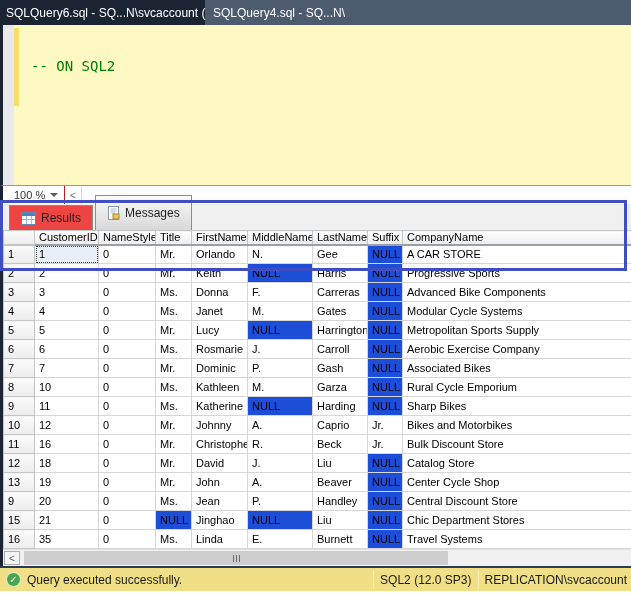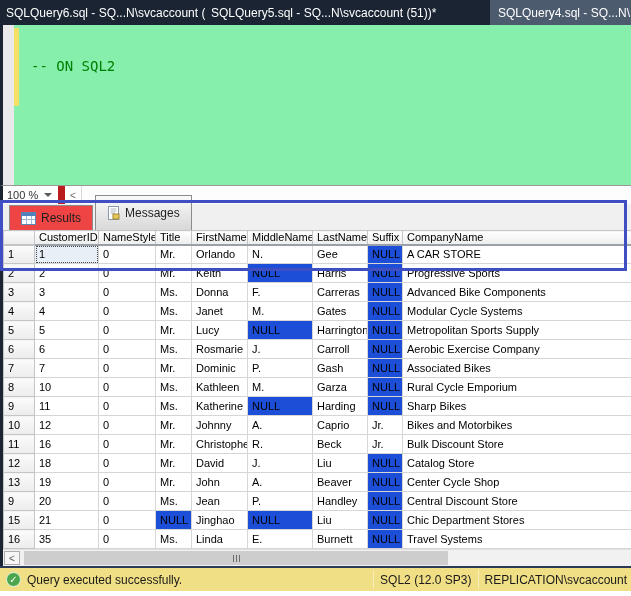--- a/index.html
+++ b/index.html
@@ -12,37 +12,37 @@
 
   
   .tabbar { height:25px; background:#1a2433; display:flex; align-items:stretch;
             color:#ffffff; font-size:12px; white-space:nowrap; overflow:hidden; }
   .doc-tab { display:flex; align-items:center; padding-left:6px; overflow:hidden; }
   .doc-tab.w1 { width:205px; }
   .doc-tab.w2 { width:285px; }
   .doc-tab.active { flex:1; background:#4d5b6e; padding-left:8px; }
 
   
-  .editor { position:relative; height:160px; background:#86efac;
+  .editor { position:relative; height:160px; background:#fef9c3;
             border-left:3px solid #1a2433; }
   .sel-margin { position:absolute; left:0; top:0; bottom:0; width:11px; background:#e9e9ec; }
   .changebar { position:absolute; left:11px; top:3px; width:5px; height:78px; background:#f5df66; }
   .code { position:absolute; left:28px; top:4px; font-family:"DejaVu Sans Mono", monospace;
           font-size:14px; line-height:25px; color:#000; }
   .code .line { height:25px; white-space:pre; }
   .tok-comment { color:#008000; }
   .tok-keyword { color:#0000ff; }
   .tok-operator { color:#6e6e6e; }
   .tok-identifier { color:#000000; }
 
   
   .zoomrow { height:19px; border-top:1px solid #989898; border-left:3px solid #1a2433;
              background:#ffffff; display:flex; align-items:stretch; font-size:11px; color:#333; }
-  .zoom-select { display:flex; align-items:center; width:62px; padding-left:4px;
-                 border-right:7px solid #b91c1c; position:relative; }
+  .zoom-select { display:flex; align-items:center; width:62px; padding-left:11px;
+                 border-right:1px solid #b91c1c; position:relative; }
   .caret-down { width:0; height:0; border-left:4px solid transparent; border-right:4px solid transparent;
                 border-top:4px solid #5a5a5a; position:absolute; right:6px; top:7px; }
   .hscroll-left-btn { width:17px; display:flex; align-items:center; justify-content:center;
                       color:#6a6a6a; font-size:10px; border-right:1px solid #d9d9d9; }
   .zoom-track { flex:1; background:#fdfdfd; }
 
   
   .results { background:#f0f0f0; border-left:3px solid #1a2433; }
   .rtabs { height:26px; display:flex; align-items:flex-end; padding-left:6px; }
   .rtab { height:35px; display:flex; align-items:center; gap:5px; padding:0 11px;
@@ -87,23 +87,20 @@
 
   
   .icon-svg { display:block; }
 </style>
 </head>
 <body>
 
 <div class="tabbar">
   <div class="doc-tab w1">
     <span>SQLQuery6.sql - SQ...N\svcaccount (58))*</span>
-  </div>
-  <div class="doc-tab w2">
-    <span>SQLQuery5.sql - SQ...N\svcaccount (51))*</span>
   </div>
   <div class="doc-tab active">
     <span>SQLQuery4.sql - SQ...N\</span>
   </div>
 </div>
 
 <div class="editor">
   <div class="sel-margin"></div>
   <div class="changebar"></div>
   <div class="code">

